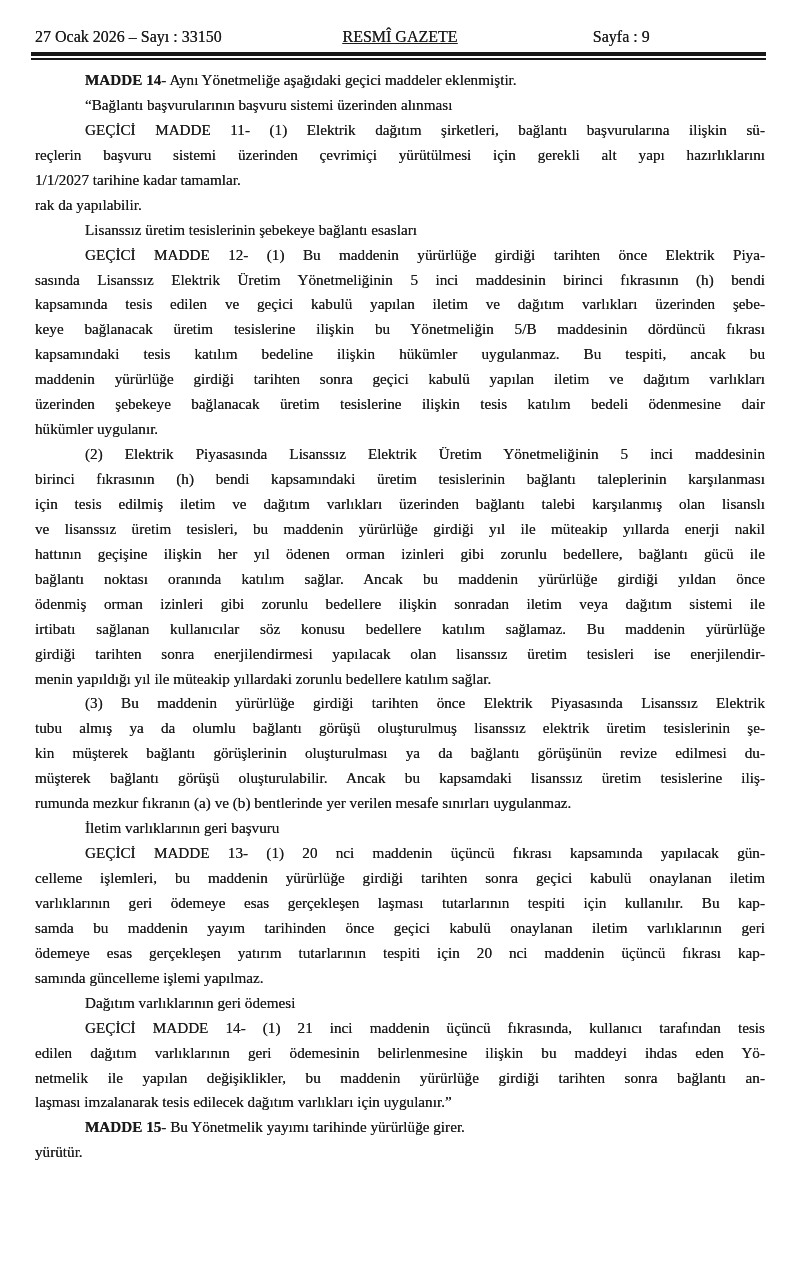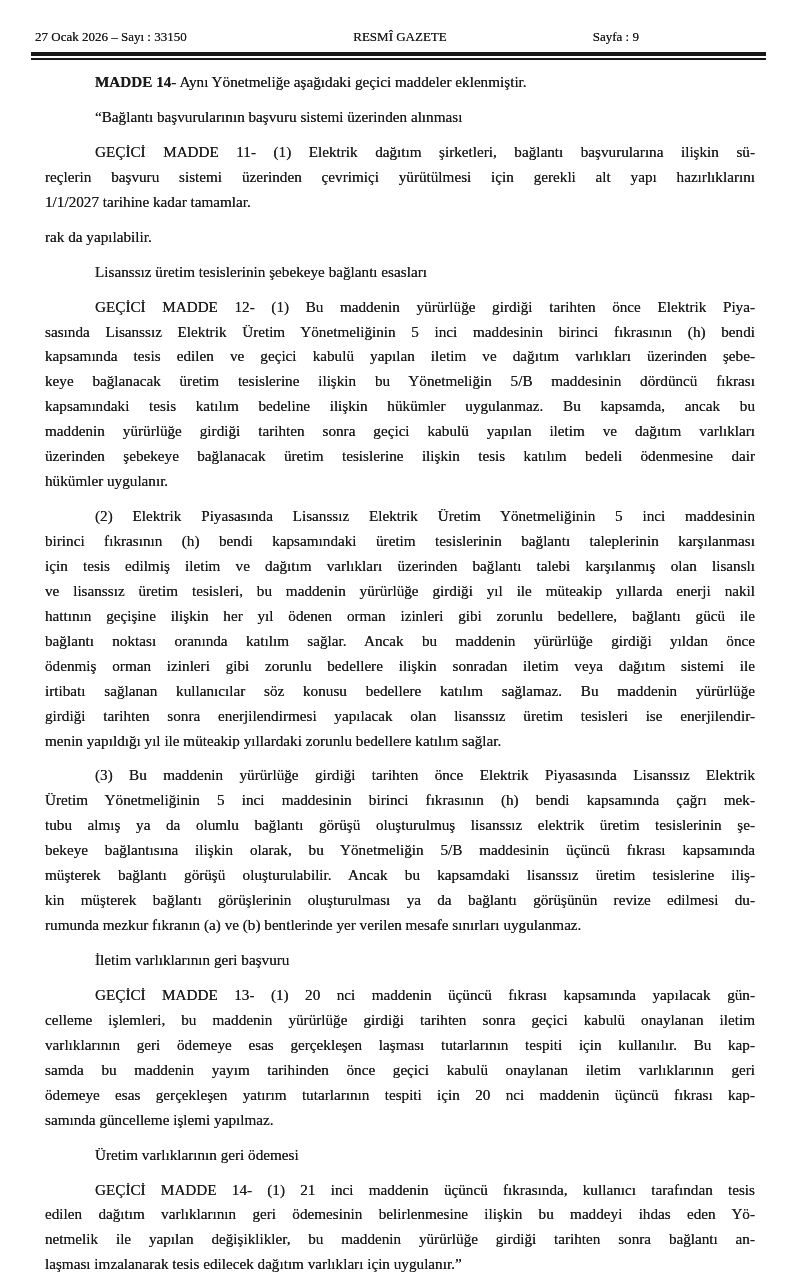--- a/index.html
+++ b/index.html
@@ -12,42 +12,42 @@
     box-sizing: border-box;
     width: 798px; height: 1282px;
     padding: 29px 33px 0 35px;
     font-family: "Liberation Serif", "DejaVu Serif", serif;
     color: #1b1b1b;
     text-shadow: 0 0 0.5px rgba(20,20,20,0.85);
   }
   .header {
     display: flex;
     align-items: baseline;
-    font-size: 13px;
+    font-size: 16px;
     line-height: 15px;
     white-space: nowrap;
     gap: 20px;
   }
   .header .left  { flex: 1 1 0; text-align: left; }
-  .header .center{ flex: 0 0 auto; text-align: center; }
+  .header .center{ flex: 0 0 auto; text-align: center; text-decoration: underline; }
   .header .right { flex: 1 1 0; text-align: center; }
   .double-rule {
     margin-top: 8px;
     margin-left: -4px;
     margin-right: -1px;
     height: 2px;
     border-top: 4px solid #171717;
     border-bottom: 2px solid #171717;
   }
   .doc-body {
     margin-top: 8px;
     font-size: 15.2px;
     line-height: 24.93px;
   }
-  .para { margin: 10px; padding: 0; }
+  .para { margin: 0; padding: 0; }
   .line {
     white-space: nowrap;
     overflow: visible;
     text-align: left;
   }
   .line.j {
     white-space: normal;
     text-align: justify;
     text-align-last: justify;
   }
@@ -80,59 +80,57 @@
         <div class="line">rak da yapılabilir.</div>
       </div>
       <div class="para">
         <div class="line ind">Lisanssız üretim tesislerinin şebekeye bağlantı esasları</div>
       </div>
       <div class="para">
         <div class="line j ind">GEÇİCİ MADDE 12- (1) Bu maddenin yürürlüğe girdiği tarihten önce Elektrik Piya-</div>
         <div class="line j">sasında Lisanssız Elektrik Üretim Yönetmeliğinin 5 inci maddesinin birinci fıkrasının (h) bendi</div>
         <div class="line j">kapsamında tesis edilen ve geçici kabulü yapılan iletim ve dağıtım varlıkları üzerinden şebe-</div>
         <div class="line j">keye bağlanacak üretim tesislerine ilişkin bu Yönetmeliğin 5/B maddesinin dördüncü fıkrası</div>
-        <div class="line j">kapsamındaki tesis katılım bedeline ilişkin hükümler uygulanmaz. Bu kapsamda, ancak bu</div>
+        <div class="line j">kapsamındaki tesis katılım bedeline ilişkin hükümler uygulanmaz. Bu tespiti, ancak bu</div>
         <div class="line j">maddenin yürürlüğe girdiği tarihten sonra geçici kabulü yapılan iletim ve dağıtım varlıkları</div>
         <div class="line j">üzerinden şebekeye bağlanacak üretim tesislerine ilişkin tesis katılım bedeli ödenmesine dair</div>
         <div class="line">hükümler uygulanır.</div>
       </div>
       <div class="para">
         <div class="line j ind">(2) Elektrik Piyasasında Lisanssız Elektrik Üretim Yönetmeliğinin 5 inci maddesinin</div>
         <div class="line j">birinci fıkrasının (h) bendi kapsamındaki üretim tesislerinin bağlantı taleplerinin karşılanması</div>
         <div class="line j">için tesis edilmiş iletim ve dağıtım varlıkları üzerinden bağlantı talebi karşılanmış olan lisanslı</div>
         <div class="line j">ve lisanssız üretim tesisleri, bu maddenin yürürlüğe girdiği yıl ile müteakip yıllarda enerji nakil</div>
         <div class="line j">hattının geçişine ilişkin her yıl ödenen orman izinleri gibi zorunlu bedellere, bağlantı gücü ile</div>
         <div class="line j">bağlantı noktası oranında katılım sağlar. Ancak bu maddenin yürürlüğe girdiği yıldan önce</div>
         <div class="line j">ödenmiş orman izinleri gibi zorunlu bedellere ilişkin sonradan iletim veya dağıtım sistemi ile</div>
         <div class="line j">irtibatı sağlanan kullanıcılar söz konusu bedellere katılım sağlamaz. Bu maddenin yürürlüğe</div>
         <div class="line j">girdiği tarihten sonra enerjilendirmesi yapılacak olan lisanssız üretim tesisleri ise enerjilendir-</div>
         <div class="line">menin yapıldığı yıl ile müteakip yıllardaki zorunlu bedellere katılım sağlar.</div>
       </div>
       <div class="para">
         <div class="line j ind">(3) Bu maddenin yürürlüğe girdiği tarihten önce Elektrik Piyasasında Lisanssız Elektrik</div>
-        <div class="line j">Üretim Yönetmeliğinin 5 inci maddesinin birinci fıkrasının (h) bendi kapsamında çağrı mek-</div>
         <div class="line j">tubu almış ya da olumlu bağlantı görüşü oluşturulmuş lisanssız elektrik üretim tesislerinin şe-</div>
-        <div class="line j">bekeye bağlantısına ilişkin olarak, bu Yönetmeliğin 5/B maddesinin üçüncü fıkrası kapsamında</div>
+        <div class="line j">kin müşterek bağlantı görüşlerinin oluşturulması ya da bağlantı görüşünün revize edilmesi du-</div>
         <div class="line j">müşterek bağlantı görüşü oluşturulabilir. Ancak bu kapsamdaki lisanssız üretim tesislerine iliş-</div>
-        <div class="line j">kin müşterek bağlantı görüşlerinin oluşturulması ya da bağlantı görüşünün revize edilmesi du-</div>
         <div class="line">rumunda mezkur fıkranın (a) ve (b) bentlerinde yer verilen mesafe sınırları uygulanmaz.</div>
       </div>
       <div class="para">
         <div class="line ind">İletim varlıklarının geri başvuru</div>
       </div>
       <div class="para">
         <div class="line j ind">GEÇİCİ MADDE 13- (1) 20 nci maddenin üçüncü fıkrası kapsamında yapılacak gün-</div>
         <div class="line j">celleme işlemleri, bu maddenin yürürlüğe girdiği tarihten sonra geçici kabulü onaylanan iletim</div>
         <div class="line j">varlıklarının geri ödemeye esas gerçekleşen laşması tutarlarının tespiti için kullanılır. Bu kap-</div>
         <div class="line j">samda bu maddenin yayım tarihinden önce geçici kabulü onaylanan iletim varlıklarının geri</div>
         <div class="line j">ödemeye esas gerçekleşen yatırım tutarlarının tespiti için 20 nci maddenin üçüncü fıkrası kap-</div>
         <div class="line">samında güncelleme işlemi yapılmaz.</div>
       </div>
       <div class="para">
-        <div class="line ind">Üretim varlıklarının geri ödemesi</div>
+        <div class="line ind">Dağıtım varlıklarının geri ödemesi</div>
       </div>
       <div class="para">
         <div class="line j ind">GEÇİCİ MADDE 14- (1) 21 inci maddenin üçüncü fıkrasında, kullanıcı tarafından tesis</div>
         <div class="line j">edilen dağıtım varlıklarının geri ödemesinin belirlenmesine ilişkin bu maddeyi ihdas eden Yö-</div>
         <div class="line j">netmelik ile yapılan değişiklikler, bu maddenin yürürlüğe girdiği tarihten sonra bağlantı an-</div>
         <div class="line">laşması imzalanarak tesis edilecek dağıtım varlıkları için uygulanır.”</div>
       </div>
       <div class="para">
         <div class="line ind"><b>MADDE 15</b>- Bu Yönetmelik yayımı tarihinde yürürlüğe girer.</div>
       </div>

